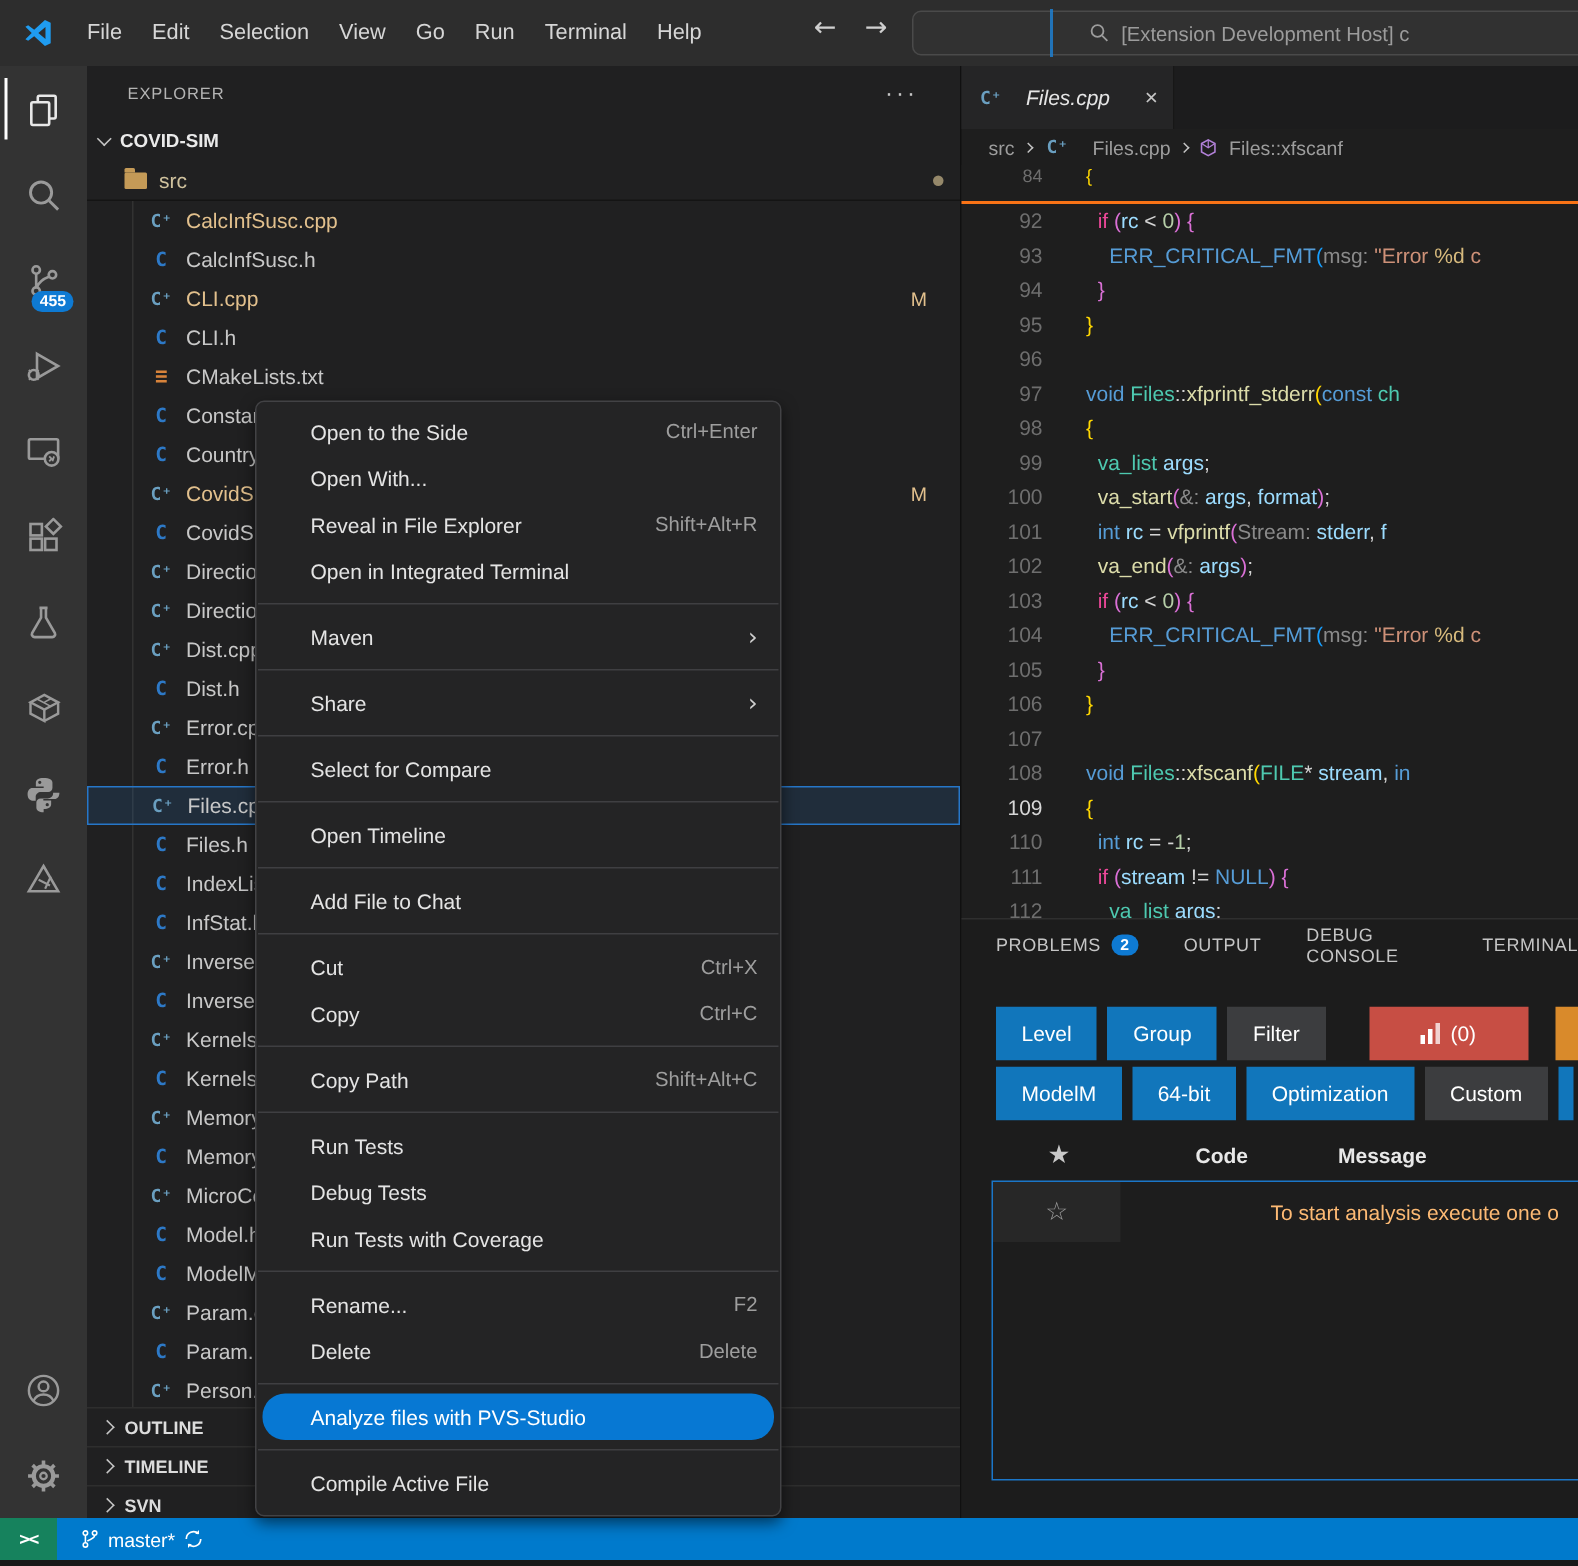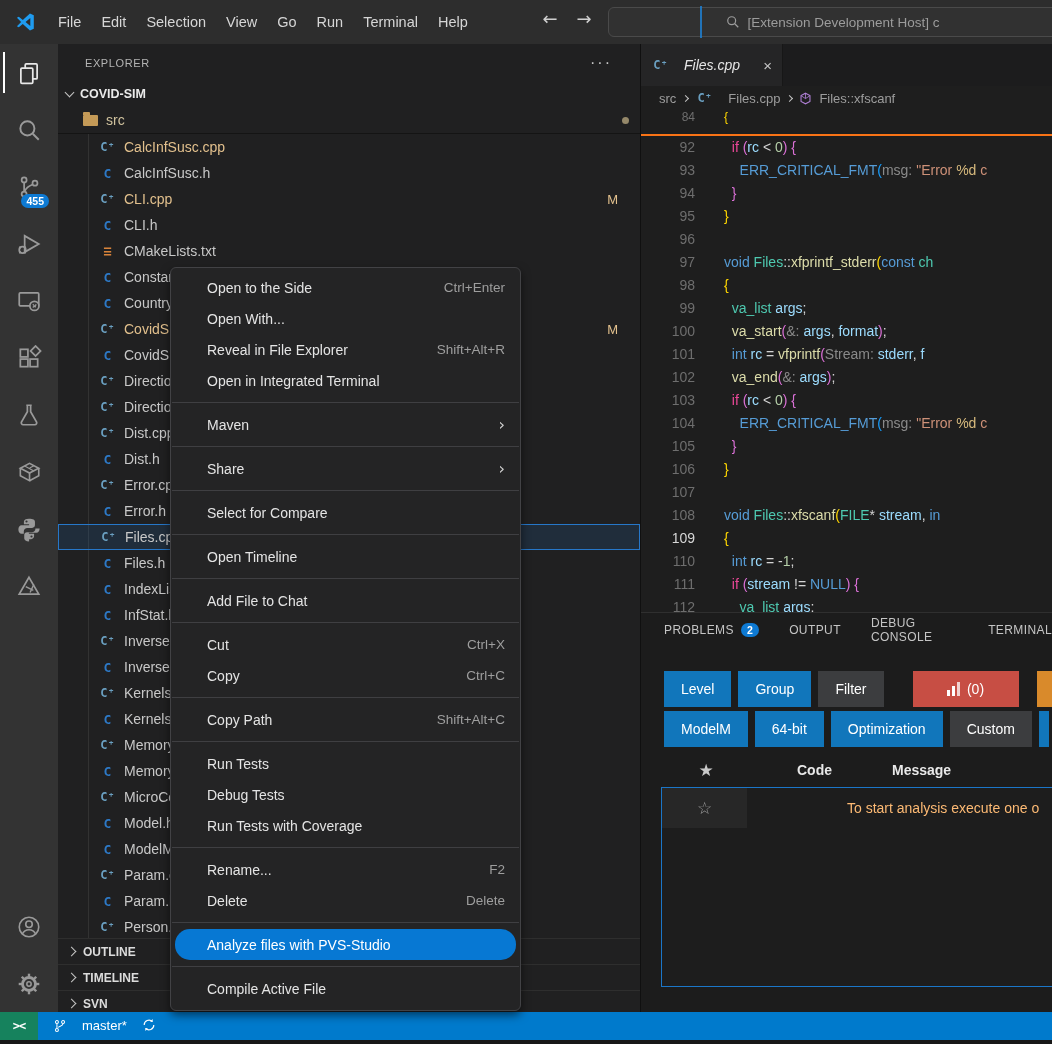--- a/index.html
+++ b/index.html
@@ -101,21 +101,21 @@
 .trow{height:40px;display:flex;align-items:center}
 .td-star{width:85px;height:40px;background:#272727;display:flex;align-items:center;justify-content:center;
   font-family:"DejaVu Sans",sans-serif;font-size:17px;color:#9a9a9a}
 .td-code{width:100px}
 .td-msg{font-size:14px;color:#fdba74;white-space:nowrap;overflow:hidden}
 
 
 .statusbar{position:absolute;left:0;top:1012px;width:1052px;height:28px;background:#007acc;display:flex;align-items:center;z-index:5;color:#fff}
 .remote{width:38px;height:28px;background:#16825d;display:flex;align-items:center;justify-content:center;
   font-family:"DejaVu Sans Mono",monospace;font-size:12px;font-weight:bold;letter-spacing:-1px}
-.sbitem{display:flex;align-items:flex-start;gap:15px;margin-left:15px;font-size:13px}
+.sbitem{display:flex;align-items:center;gap:5px;margin-left:15px;font-size:13px}
 .understrip{position:absolute;left:0;top:1040px;width:1052px;height:4px;background:#181818}
 
 
 .ctxmenu{position:absolute;left:170px;top:267px;width:351px;background:#242425;border:1px solid #424245;
   border-radius:6px;box-shadow:0 4px 10px rgba(0,0,0,.55);padding:4px 0 6px;z-index:50}
 .mitem{height:31px;display:flex;align-items:center;padding:0 15px 0 36px;font-size:14px;color:#e4e4e4}
 .mitem.hl{background:#0778d3;border-radius:15px;margin:0 4px;padding-left:32px;color:#fff}
 .mshort{margin-left:auto;color:#9e9e9e;font-size:13.5px}
 .marrow{margin-left:auto;color:#cfcfcf;font-size:16px;font-family:"DejaVu Sans",sans-serif}
 .msep{height:1px;background:#3f3f42;margin:6px 1px}

